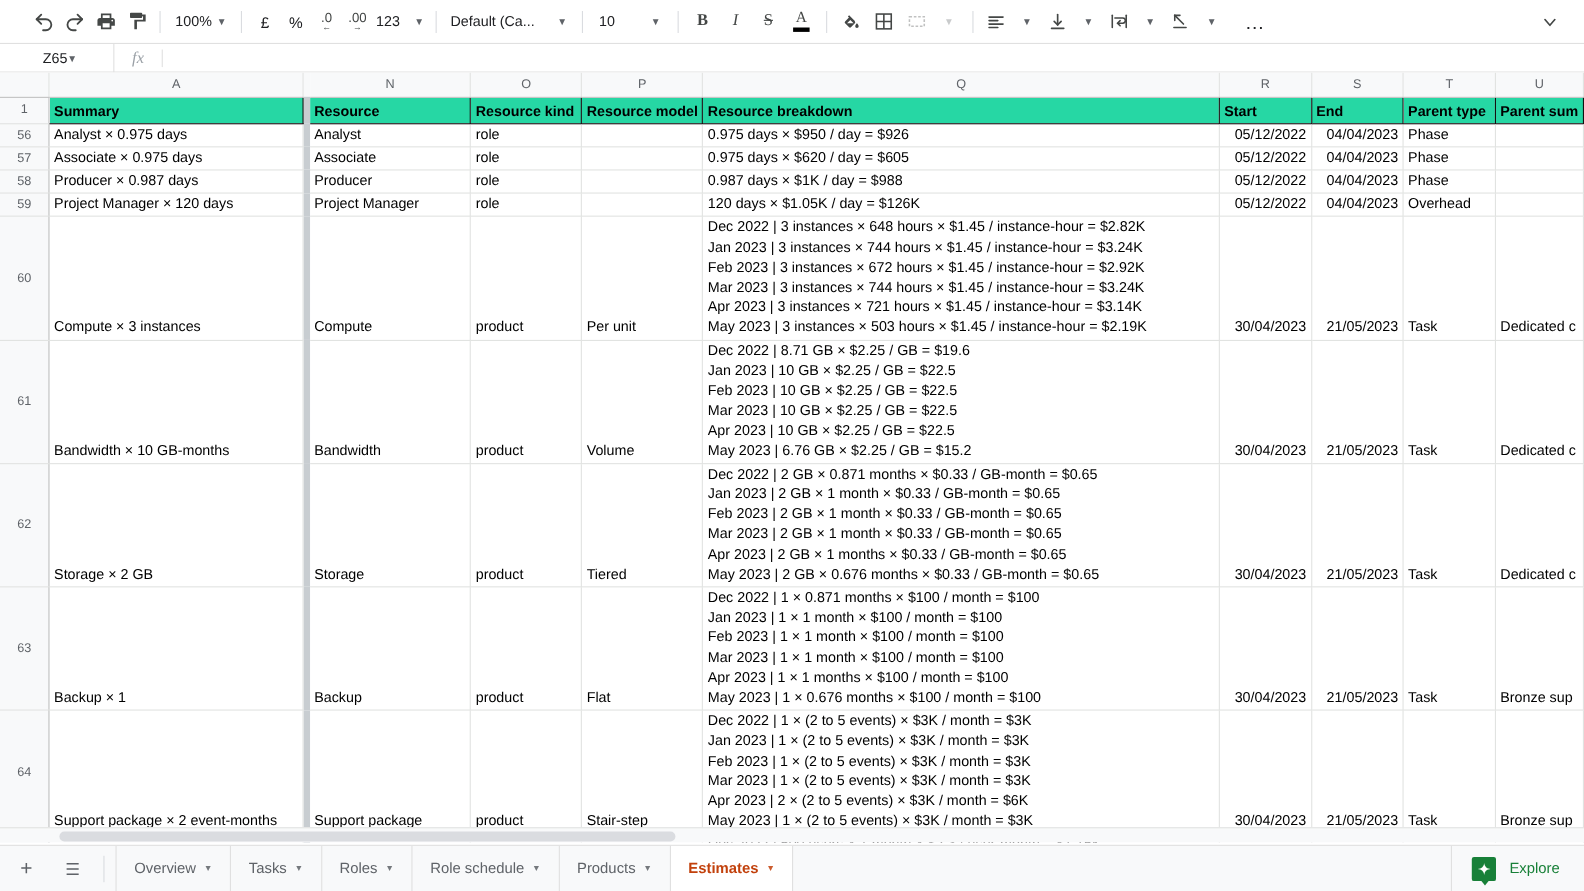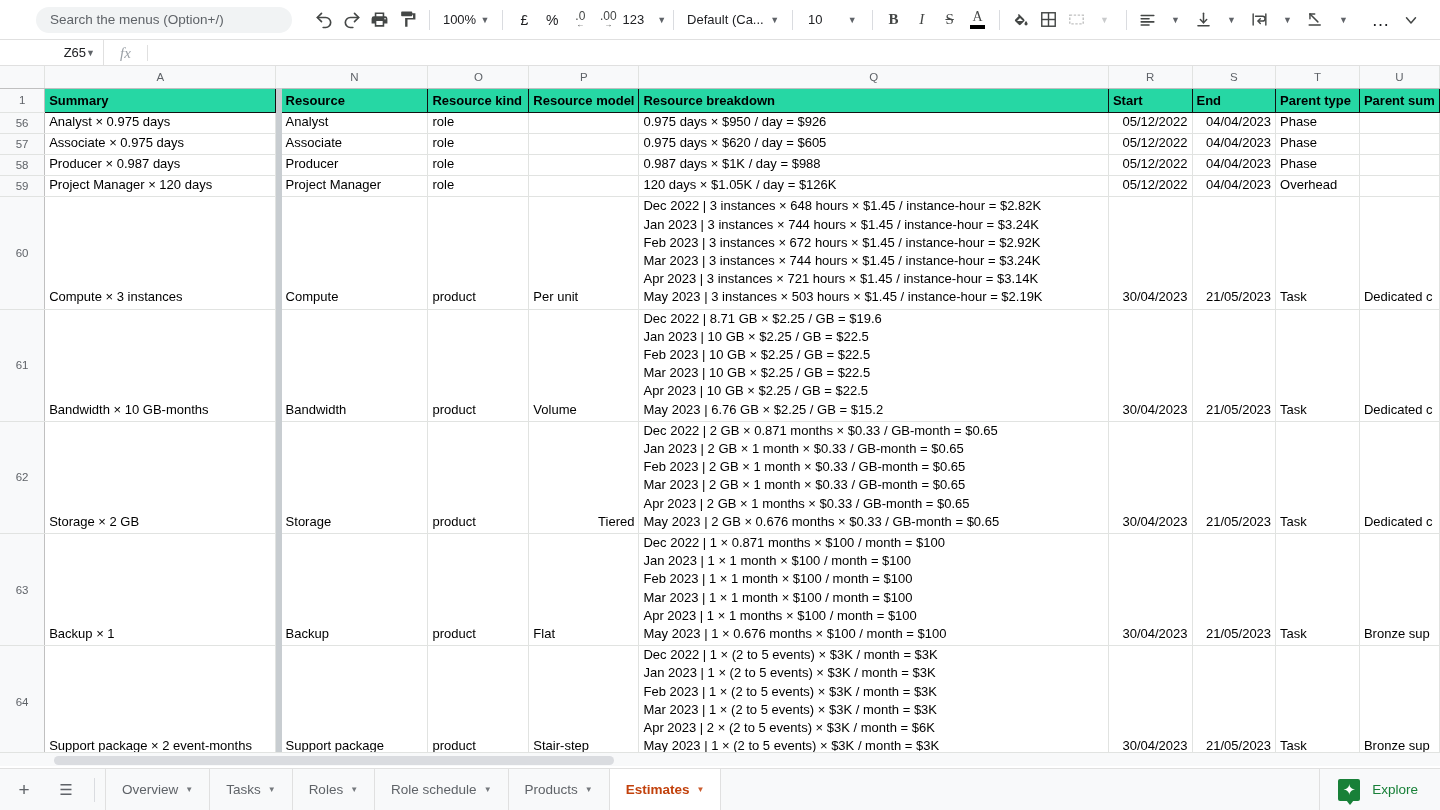--- a/index.html
+++ b/index.html
@@ -82,21 +82,21 @@
   
   .formulabar {
     height: 26px; width: 1440px;
     display: flex; align-items: center;
     background: #ffffff;
     border-bottom: 1px solid #e0e0e0;
     font-size: 13px;
   }
   .namebox {
     width: 104px; height: 26px;
-    display: flex; align-items: center; justify-content: flex-end;
+    display: flex; align-items: center; justify-content: center;
     padding: 0 8px 0 14px;
     color: #202124;
     border-right: 1px solid #e0e0e0;
   }
   .fx {
     width: 44px; text-align: center;
     color: #9aa0a6; font-style: italic;
     font-family: "Liberation Serif", serif;
     font-size: 15px;
     border-right: 1px solid #e0e0e0;
@@ -261,23 +261,20 @@
     border-left: 4px solid transparent;
     border-right: 4px solid transparent;
     border-top: 5px solid #188038;
   }
 </style>
 </head>
 <body>
 
 <div class="toolbar">
 
-  <div class="search-box">
-    <span>Search the menus (Option+/)</span>
-  </div>
 
   <div class="tb-btn" style="margin-left:18px;">
     <svg width="20" height="20" viewBox="0 0 24 24" fill="none" stroke="#444746" stroke-width="2" stroke-linecap="round" stroke-linejoin="round">
         <path d="M9 14L4 9l5-5"></path>
         <path d="M4 9h10a6 6 0 0 1 0 12h-3"></path>
       </svg>
   </div>
   <div class="tb-btn">
     <svg width="20" height="20" viewBox="0 0 24 24" fill="none" stroke="#444746" stroke-width="2" stroke-linecap="round" stroke-linejoin="round">
         <path d="M15 14l5-5-5-5"></path>
@@ -572,21 +569,21 @@
           <td class="cell num" style="width: 84px; height: 109px;">21/05/2023</td>
           <td class="cell" style="width: 84px; height: 109px;">Task</td>
           <td class="cell" style="width: 80px; height: 109px;">Dedicated c</td>
         </tr>
         <tr>
           <td class="rowhdr" style="height: 109px;">62</td>
           <td class="cell" style="width: 232px; height: 109px;">Storage × 2 GB</td>
           <td class="freeze-sep"></td>
           <td class="cell" style="width: 148px; height: 109px;">Storage</td>
           <td class="cell" style="width: 101px; height: 109px;">product</td>
-          <td class="cell" style="width: 104px; height: 109px; text-align: right;">Tiered</td>
+          <td class="cell" style="width: 104px; height: 109px;">Tiered</td>
           <td class="cell" style="width: 472px; height: 109px;">Dec 2022 | 2 GB × 0.871 months × $0.33 / GB-month = $0.65
 Jan 2023 | 2 GB × 1 month × $0.33 / GB-month = $0.65
 Feb 2023 | 2 GB × 1 month × $0.33 / GB-month = $0.65
 Mar 2023 | 2 GB × 1 month × $0.33 / GB-month = $0.65
 Apr 2023 | 2 GB × 1 months × $0.33 / GB-month = $0.65
 May 2023 | 2 GB × 0.676 months × $0.33 / GB-month = $0.65</td>
           <td class="cell num" style="width: 84px; height: 109px;">30/04/2023</td>
           <td class="cell num" style="width: 84px; height: 109px;">21/05/2023</td>
           <td class="cell" style="width: 84px; height: 109px;">Task</td>
           <td class="cell" style="width: 80px; height: 109px;">Dedicated c</td>

